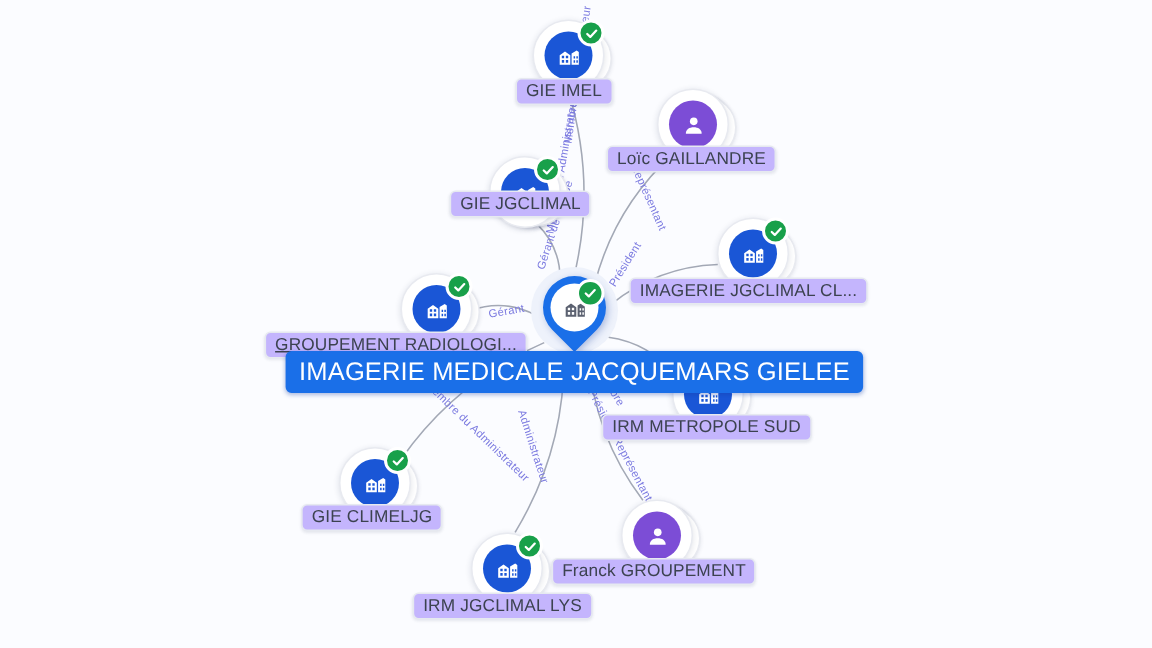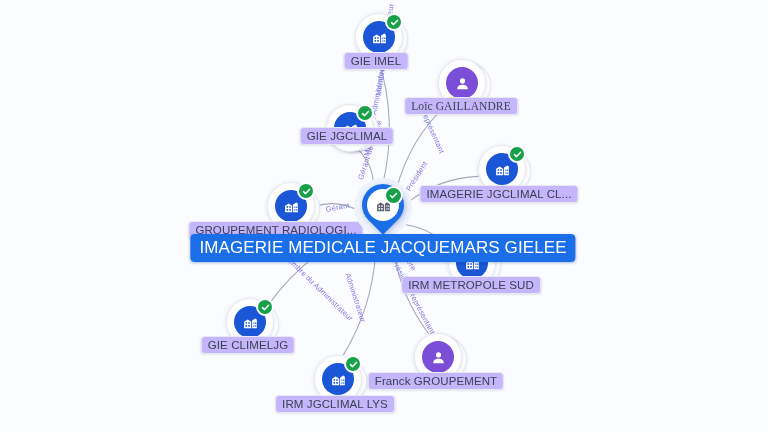--- a/index.html
+++ b/index.html
@@ -201,21 +201,21 @@
         <div class="stack s3"></div>
         <div class="disc">
           <div class="avatar person">
             <svg width="17" height="17" viewBox="0 0 24 24" aria-hidden="true">
               <circle cx="12" cy="8.3" r="3.6" fill="#ffffff"></circle>
               <path fill="#ffffff" d="M4.6 19.4c0-3.6 3.3-5.6 7.4-5.6s7.4 2 7.4 5.6v.6H4.6v-.6z"></path>
             </svg>
           </div>
         </div>
       </div>
-      <div class="node-label" style="left: 461px; top: 97px; font-family: Liberation Serif, serif;">Loïc GAILLANDRE</div>
+      <div class="node-label" style="left: 461px; top: 97px;">Loïc GAILLANDRE</div>
       <div class="node" style="left: 349px; top: 127px;">
         <div class="stack s1"></div>
         <div class="stack s2"></div>
         <div class="stack s3"></div>
         <div class="disc">
           <div class="avatar company">
             <svg width="17" height="17" viewBox="0 0 24 24" aria-hidden="true">
               <path fill="#ffffff" d="M3 20V11l5-3.4L13 11v9H3zm2-2h2.2v-2.4H5V18zm3.8 0H11v-2.4H8.8V18zM5 13.8h2.2v-2.3H5v2.3zm3.8 0H11v-2.3H8.8v2.3z"></path>
               <path fill="#ffffff" d="M14.2 20V9.3L19 6.5 21 8v12h-6.8zm1.9-2h1.4v-2.2h-1.4V18zm2.6 0h1.4v-2.2h-1.4V18zm-2.6-3.9h1.4v-2.2h-1.4v2.2zm2.6 0h1.4v-2.2h-1.4v2.2z"></path>
             </svg>
@@ -258,21 +258,21 @@
               <path fill="#ffffff" d="M14.2 20V9.3L19 6.5 21 8v12h-6.8zm1.9-2h1.4v-2.2h-1.4V18zm2.6 0h1.4v-2.2h-1.4V18zm-2.6-3.9h1.4v-2.2h-1.4v2.2zm2.6 0h1.4v-2.2h-1.4v2.2z"></path>
             </svg>
           </div>
           <div class="badge">
             <svg width="9" height="9" viewBox="0 0 12 12" aria-hidden="true">
               <path d="M2 6.2 L4.7 8.8 L10 3.2" stroke="#ffffff" stroke-width="2" fill="none" stroke-linecap="round" stroke-linejoin="round"></path>
             </svg>
           </div>
         </div>
       </div>
-      <div class="node-label" style="left: 276px; top: 221px; text-decoration: underline;">GROUPEMENT RADIOLOGI...</div>
+      <div class="node-label" style="left: 264px; top: 221px; text-decoration: underline;">GROUPEMENT RADIOLOGI...</div>
       <div class="node" style="left: 471px; top: 262px;">
         <div class="stack s1"></div>
         <div class="stack s2"></div>
         <div class="stack s3"></div>
         <div class="disc">
           <div class="avatar company">
             <svg width="17" height="17" viewBox="0 0 24 24" aria-hidden="true">
               <path fill="#ffffff" d="M3 20V11l5-3.4L13 11v9H3zm2-2h2.2v-2.4H5V18zm3.8 0H11v-2.4H8.8V18zM5 13.8h2.2v-2.3H5v2.3zm3.8 0H11v-2.3H8.8v2.3z"></path>
               <path fill="#ffffff" d="M14.2 20V9.3L19 6.5 21 8v12h-6.8zm1.9-2h1.4v-2.2h-1.4V18zm2.6 0h1.4v-2.2h-1.4V18zm-2.6-3.9h1.4v-2.2h-1.4v2.2zm2.6 0h1.4v-2.2h-1.4v2.2z"></path>
             </svg>

